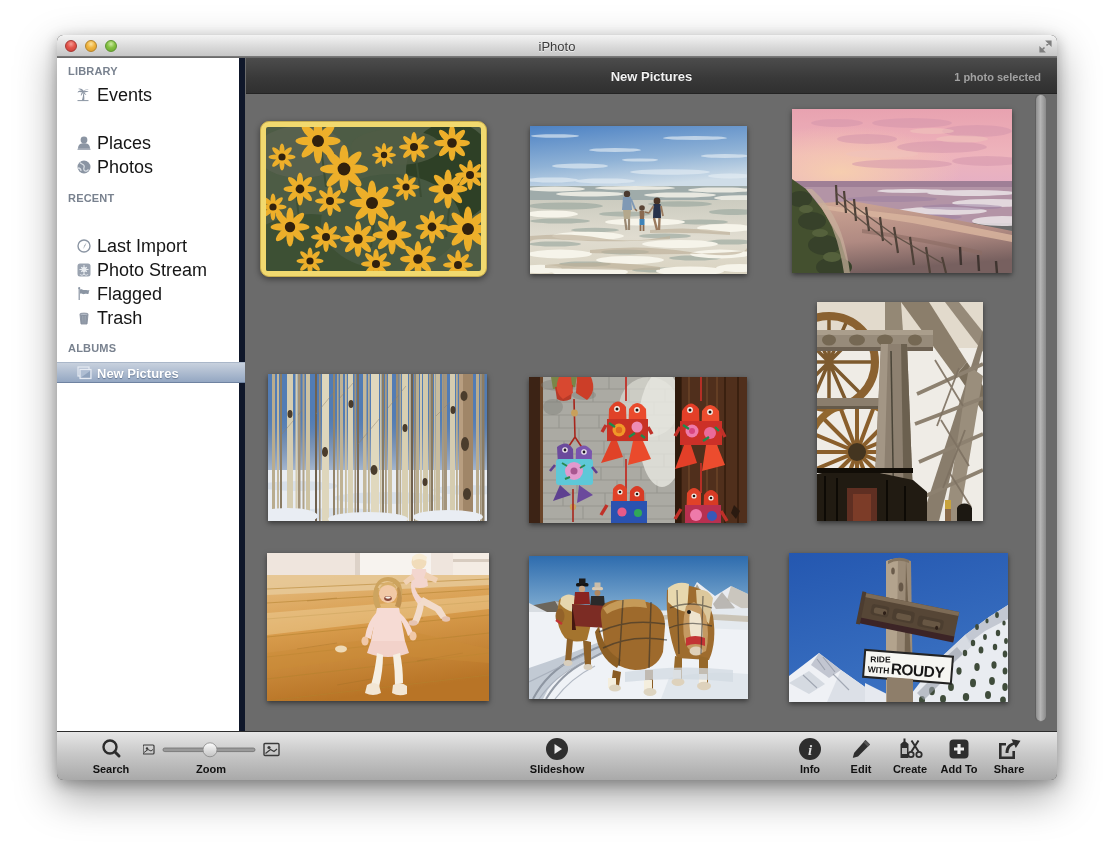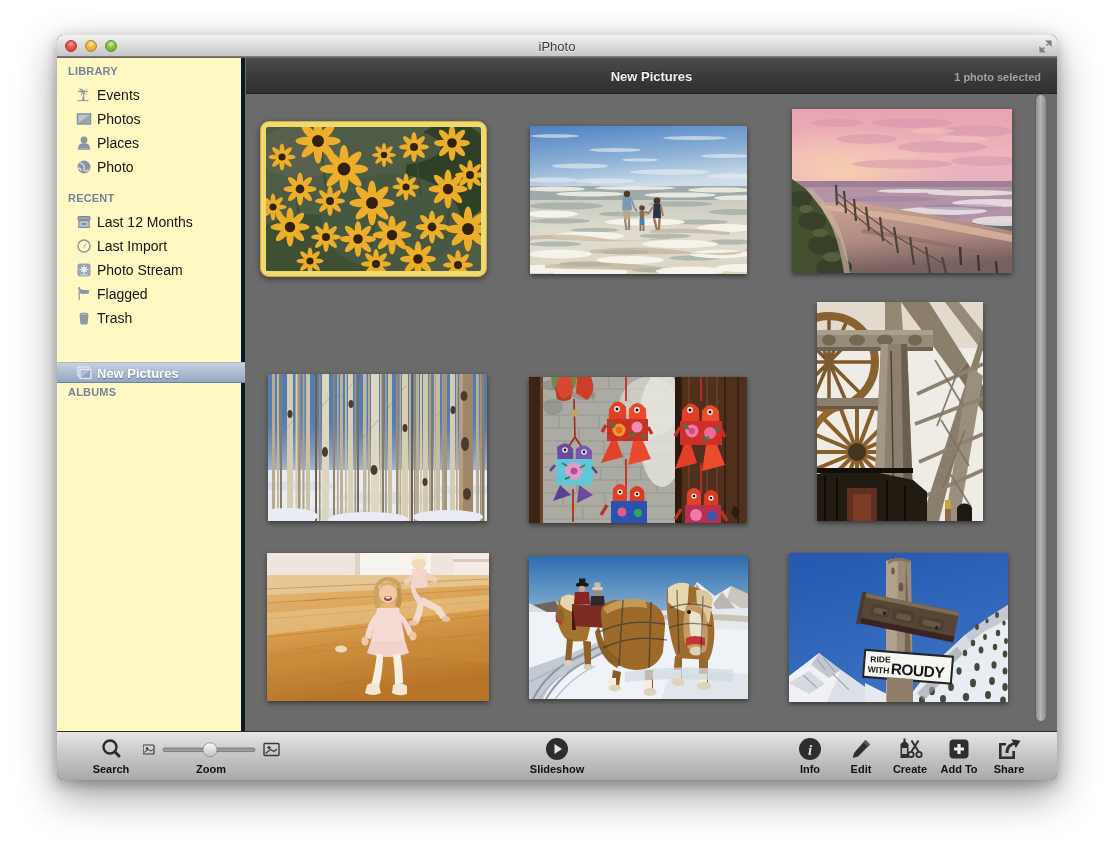--- a/index.html
+++ b/index.html
@@ -15,25 +15,25 @@
   border-bottom:1px solid #777; border-radius:6px 6px 0 0; }
 #title { position:absolute; left:0; right:0; top:4px; text-align:center;
   font-size:13px; color:#3c3c3c; text-shadow:0 1px 0 rgba(255,255,255,.6); }
 .tl { position:absolute; top:5px; width:12px; height:12px; border-radius:50%; }
 #tl-r { left:8px;  background:radial-gradient(circle at 50% 30%, #f59a93 0%, #e3544a 45%, #c63f38 100%); border:0.5px solid #a53732;}
 #tl-y { left:28px; background:radial-gradient(circle at 50% 30%, #fbe3a0 0%, #f0b43e 45%, #d69a2d 100%); border:0.5px solid #b2832a;}
 #tl-g { left:48px; background:radial-gradient(circle at 50% 30%, #cdeaa2 0%, #84c141 45%, #68a52f 100%); border:0.5px solid #5d9430;}
 #fullscreen { position:absolute; right:5px; top:5px; width:13px; height:13px; }
 
 #sidebar { position:absolute; left:0; top:23px; width:188px; height:673px;
-  background:#fef9c3; border-right:4px solid #0f172a;text-decoration:underline; }
+  background:#ffffff; border-right:6px solid #0f172a;text-decoration:underline; }
 .shead { position:absolute; left:11px; height:14px; font-size:11px; font-weight:bold;
   color:#79828f; text-shadow:0 1px 0 rgba(255,255,255,.7); letter-spacing:0.2px;}
 .srow { position:absolute; left:0; width:188px; height:22px; line-height:22px;
-  font-size:14px; color:#151515; }
+  font-size:18px; color:#151515; }
 .srow .lab { position:absolute; left:40px; top:0; }
 .sic { position:absolute; left:19px; top:3px; width:16px; height:16px; }
 #selrow { position:absolute; left:0; top:304px; width:188px; height:21px;
   background:linear-gradient(#c8d1de, #94a7c2);
   border-top:1px solid #aab7c9; border-bottom:1px solid #6f83a1; }
 #selrow .lab { position:absolute; left:40px; top:0; height:21px; line-height:21px;
   font-size:13px; font-weight:bold; color:#fff; text-shadow:0 1px 1px rgba(60,80,110,.6); }
 #selrow .sic { top:2px; }
 
 #chead { position:absolute; left:189px; top:23px; width:811px; height:36px;
@@ -80,51 +80,36 @@
   </div>
   <div id="sidebar">
     <div class="shead" style="top:7px;">LIBRARY</div>
     <div class="srow" style="top:26px;">
         <svg class="sic" viewBox="0 0 16 16">
           <path d="M8 4 C6 1 3 1 2 2 C4 2 5 3 6 4 C4 3 2 4 1.5 5.5 C3 4.5 5 5 6.5 5.5 C5 6 4.5 8 5 9 C5.5 7.5 7 6 7.5 5.5 C7.8 7 9 8 10.5 8 C9.5 7 8.6 5.8 8.5 5 C10 5.5 12 5 12.5 4 C11 4.2 9.5 4 8.5 4.2 C9.5 3 11.5 2.5 13 3 C11.5 1.5 9 2.5 8 4 Z M7.7 5.5 C8.2 8 8.6 11.5 8.2 13.5 L5.8 13.5 C6.8 11 7.2 8 7.3 5.5 Z" fill="#8b95a3"></path>
           <path d="M1.5 13.6 L12.5 13.6" stroke="#8b95a3" stroke-width="1"></path>
         </svg>
         <span class="lab">Events</span>
       </div>
-    <div class="srow" style="top:50px;">
-        <svg class="sic" viewBox="0 0 16 16">
-          <rect x="1.5" y="3" width="13" height="10" fill="#bdc4ce" stroke="#828c9a" stroke-width="1.4"></rect>
-          <path d="M2.5 12 L13.5 4 L13.5 12 Z" fill="#99a3b0"></path>
-        </svg>
-        <span class="lab">Photos</span>
-      </div>
     <div class="srow" style="top:74px;">
         <svg class="sic" viewBox="0 0 16 16">
           <circle cx="8" cy="5" r="3.4" fill="#8b95a3"></circle>
           <path d="M2 13.8 C2 9.2 4.8 8.2 8 8.2 C11.2 8.2 14 9.2 14 13.8 Z" fill="#8b95a3"></path>
           <path d="M1.5 14.2 L14.5 14.2" stroke="#8b95a3" stroke-width="1.1"></path>
         </svg>
         <span class="lab">Places</span>
       </div>
     <div class="srow" style="top:98px;">
         <svg class="sic" viewBox="0 0 16 16">
           <circle cx="8" cy="8" r="6.5" fill="#8b95a3"></circle>
           <path d="M4 3.5 C5 5 7 5 8 6.5 C9 8 7 9 8 11 C9 13 11 12 12.5 10.5 M2 9 C3.5 9 5 10 5 12" stroke="#d8dde3" stroke-width="1.3" fill="none"></path>
         </svg>
-        <span class="lab">Photo</span>
+        <span class="lab">Photos</span>
       </div>
     <div class="shead" style="top:134px;">RECENT</div>
-    <div class="srow" style="top:153px;">
-        <svg class="sic" viewBox="0 0 16 16">
-          <rect x="2" y="2.5" width="12" height="3.5" rx="0.5" fill="#9aa3b0" stroke="#7d8795" stroke-width="1"></rect>
-          <rect x="2.8" y="6.5" width="10.4" height="7" fill="#b8bfca" stroke="#7d8795" stroke-width="1"></rect>
-          <rect x="6" y="9" width="4" height="1.8" fill="#7d8795"></rect>
-        </svg>
-        <span class="lab">Last 12 Months</span>
-      </div>
     <div class="srow" style="top:177px;">
         <svg class="sic" viewBox="0 0 16 16">
           <circle cx="8" cy="8" r="6" fill="none" stroke="#8b95a3" stroke-width="1.4"></circle>
           <path d="M8 8 L10.5 4.5 L8.8 8.8 Z" fill="#8b95a3"></path>
           <path d="M8 8 L7.2 11 L8.8 8.8" fill="#aab2bd"></path>
         </svg>
         <span class="lab">Last Import</span>
       </div>
     <div class="srow" style="top:201px;padding-left:40px;">
         <svg class="sic" viewBox="0 0 16 16">
@@ -148,21 +133,21 @@
     <div class="srow" style="top:249px;">
         <svg class="sic" viewBox="0 0 16 16">
           <path d="M4 4.5 L5 14 L11 14 L12 4.5 Z" fill="#9aa3b0" stroke="#7d8795" stroke-width="0.8"></path>
           <ellipse cx="8" cy="4.3" rx="4.2" ry="1.2" fill="#b8bfca" stroke="#7d8795" stroke-width="0.8"></ellipse>
           <g stroke="#7d8795" stroke-width="0.6">
             <path d="M5.5 6 L6 13 M8 6 L8 13 M10.5 6 L10 13"></path>
           </g>
         </svg>
         <span class="lab">Trash</span>
       </div>
-    <div class="shead" style="top:284px;margin-top:44px;">ALBUMS</div>
+    <div class="shead" style="top:284px;">ALBUMS</div>
     <div id="selrow">
         <svg class="sic" viewBox="0 0 16 16">
           <rect x="2" y="2" width="11" height="9" fill="none" stroke="#e5eaf2" stroke-width="1.2"></rect>
           <rect x="4" y="4.5" width="11" height="9" fill="#aebdd2" stroke="#e5eaf2" stroke-width="1.2"></rect>
           <path d="M5 12.5 L14 6 L14 12.5 Z" fill="#8fa2bc"></path>
         </svg>
         <span class="lab">New Pictures</span>
       </div>
   </div>
   <div id="chead">

